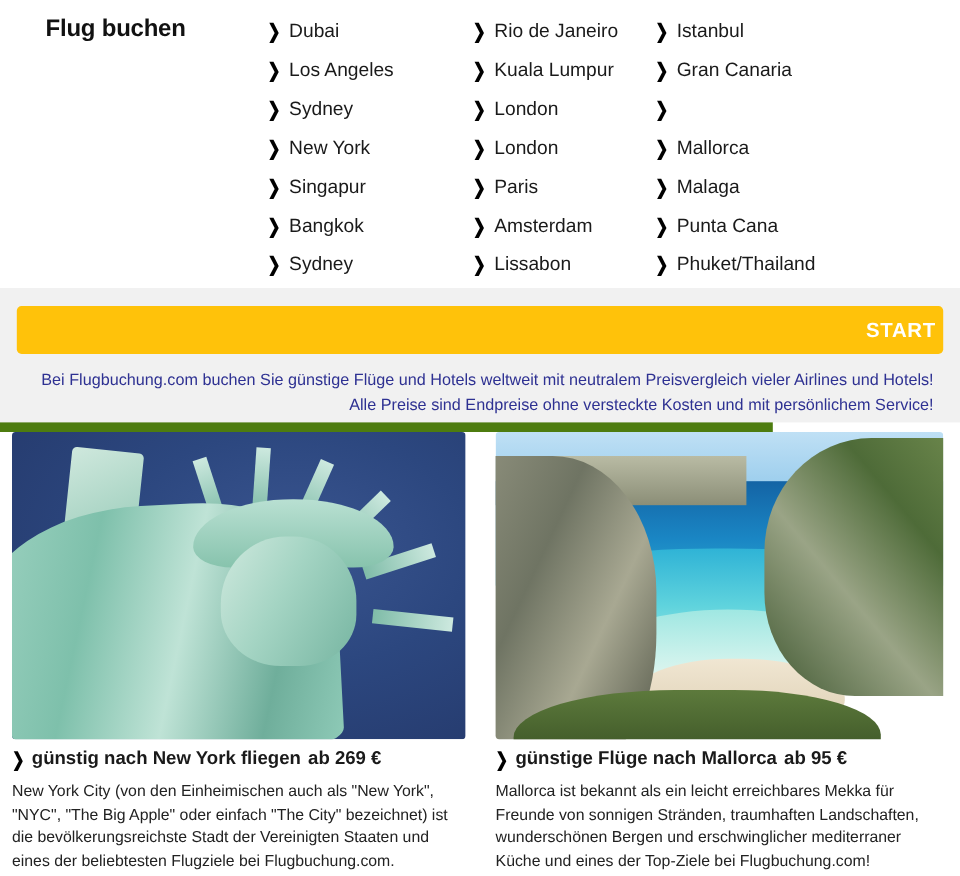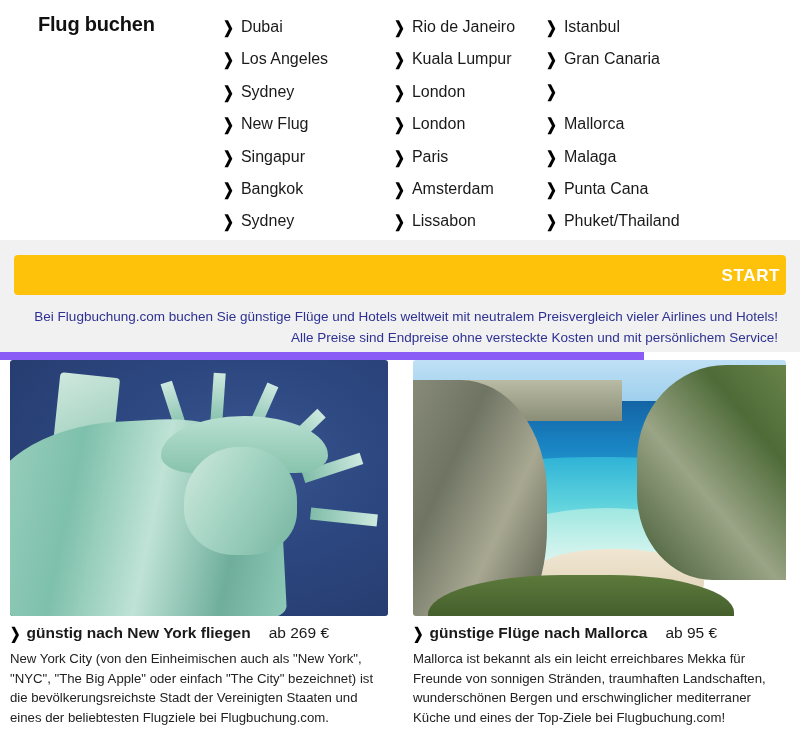--- a/index.html
+++ b/index.html
@@ -4,21 +4,21 @@
 <style>
   * { box-sizing: border-box; }
   html, body {
     margin: 0; padding: 0;
     width: 800px; height: 730px;
     background: #ffffff;
     font-family: "Liberation Sans", sans-serif;
     overflow: hidden;
   }
 
-  #page { position: relative; width: 644px; height: 730px; background:#8b5cf6; }
+  #page { position: relative; width: 644px; height: 730px; background:#4d7c0f; }
 
   
   .picker {
     position: absolute; left: 0; top: 0; width: 800px; height: 240px;
     background: #ffffff;
   }
   .picker-title {
     position: absolute; left: 38px; top: 13px;
     font-size: 20px; font-weight: bold; color: #111111;
     letter-spacing: -0.2px; white-space: nowrap;
@@ -74,21 +74,21 @@
     position: relative; cursor: pointer;
   }
   .card.right .card-photo { width: 373px; }
 
   .card-heading {
     margin-top: 8px; font-size: 15.5px; color: #1a1a1a;
     white-space: nowrap; cursor: pointer;
   }
   .card-heading .chev { font-size: 12.5px; margin-right: 6px; line-height: normal; }
   .card-heading .title { font-weight: bold; }
-  .card-heading .price { font-weight: normal; margin-left: 18px; }
+  .card-heading .price { font-weight: bold; margin-left: 6px; }
 
   .card-text {
     margin-top: 7px; font-size: 13.2px; line-height: 19.5px;
     color: #222222; width: 370px;
   }
 
   
   .ny-sky {
     position: absolute; inset: 0;
     background:
@@ -180,21 +180,21 @@
         <div class="dest-item">
           <span class="chev">❯</span>
           <span class="dest-label">Los Angeles</span>
         </div>
         <div class="dest-item">
           <span class="chev">❯</span>
           <span class="dest-label">Sydney</span>
         </div>
         <div class="dest-item">
           <span class="chev">❯</span>
-          <span class="dest-label">New Flug</span>
+          <span class="dest-label">New York</span>
         </div>
         <div class="dest-item">
           <span class="chev">❯</span>
           <span class="dest-label">Singapur</span>
         </div>
         <div class="dest-item">
           <span class="chev">❯</span>
           <span class="dest-label">Bangkok</span>
         </div>
         <div class="dest-item">

